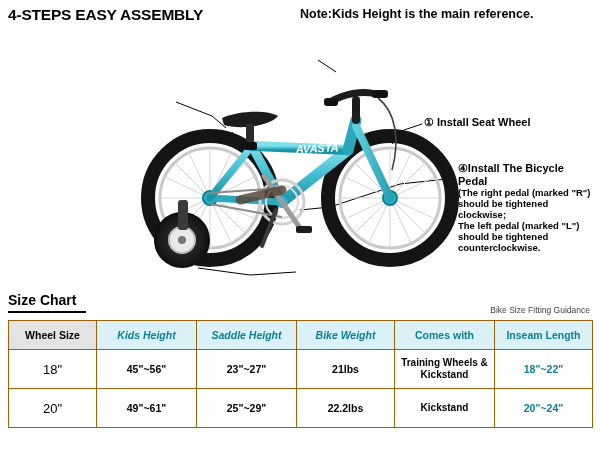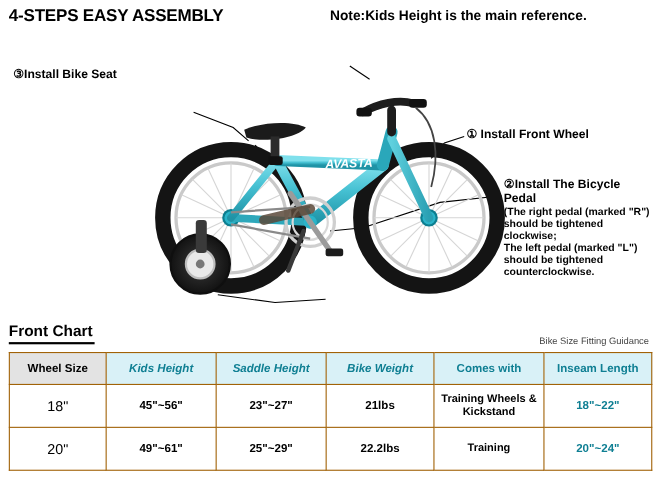--- a/index.html
+++ b/index.html
@@ -193,30 +193,29 @@
 <div class="page">
 
   <div class="header">
     <div class="main-title">4-STEPS EASY ASSEMBLY</div>
     <div class="note-title">Note:Kids Height is the main reference.</div>
   </div>
 
   <div class="illustration">
 
     <div class="callout" id="callout-seat">
-      <div>③Install Bike Seat</div>
     </div>
 
 
     <div class="callout" id="callout-frontwheel">
-      <div>① Install Front Wheel</div>
+      <div>① Install Seat Wheel</div>
     </div>
 
     <div class="callout" id="callout-pedal">
-      <div>②Install The Bicycle</div>
+      <div>④Install The Bicycle</div>
       <div>Pedal</div>
       <div class="tiny">(The right pedal (marked "R") should be tightened clockwise;</div>
       <div class="tiny">The left pedal (marked "L") should be tightened counterclockwise.</div>
     </div>
 
     <svg class="leader-lines" width="600" height="258" style="position:absolute;left:0;top:0;">
 
       <path d="M176,70 L212,84 L226,96" stroke="#000" stroke-width="1" fill="none"></path>
 
       <path d="M318,28 L336,40" stroke="#000" stroke-width="1" fill="none"></path>
@@ -349,21 +348,21 @@
 
           <path d="M278,48 C296,62 300,90 292,120" stroke="#444" stroke-width="1.6" fill="none"></path>
         </g>
 
         <path d="M176,160 L162,196" stroke="#3a3a3a" stroke-width="4" stroke-linecap="round"></path>
       </svg>
     </div>
   </div>
 
   <div class="sizechart">
-    <div class="sizechart-title">Front Chart</div>
+    <div class="sizechart-title">Size Chart</div>
     <div class="sizechart-underline"></div>
     <div class="fitting-guidance">Bike Size Fitting Guidance</div>
 
     <table class="chart">
       <colgroup>
         <col class="col-1">
           <col class="col-2">
           <col class="col-3">
         <col class="col-4">
           <col class="col-5">
@@ -386,19 +385,19 @@
           <td>23"~27"</td>
           <td>21lbs</td>
           <td class="multi">Training Wheels &amp; Kickstand</td>
           <td class="teal">18"~22"</td>
         </tr>
         <tr>
           <td class="wheel">20"</td>
           <td>49"~61"</td>
           <td>25"~29"</td>
           <td>22.2lbs</td>
-          <td class="multi">Training</td>
+          <td class="multi">Kickstand</td>
           <td class="teal">20"~24"</td>
         </tr>
       </tbody>
     </table>
   </div>
 </div>
 
 </body></html>

